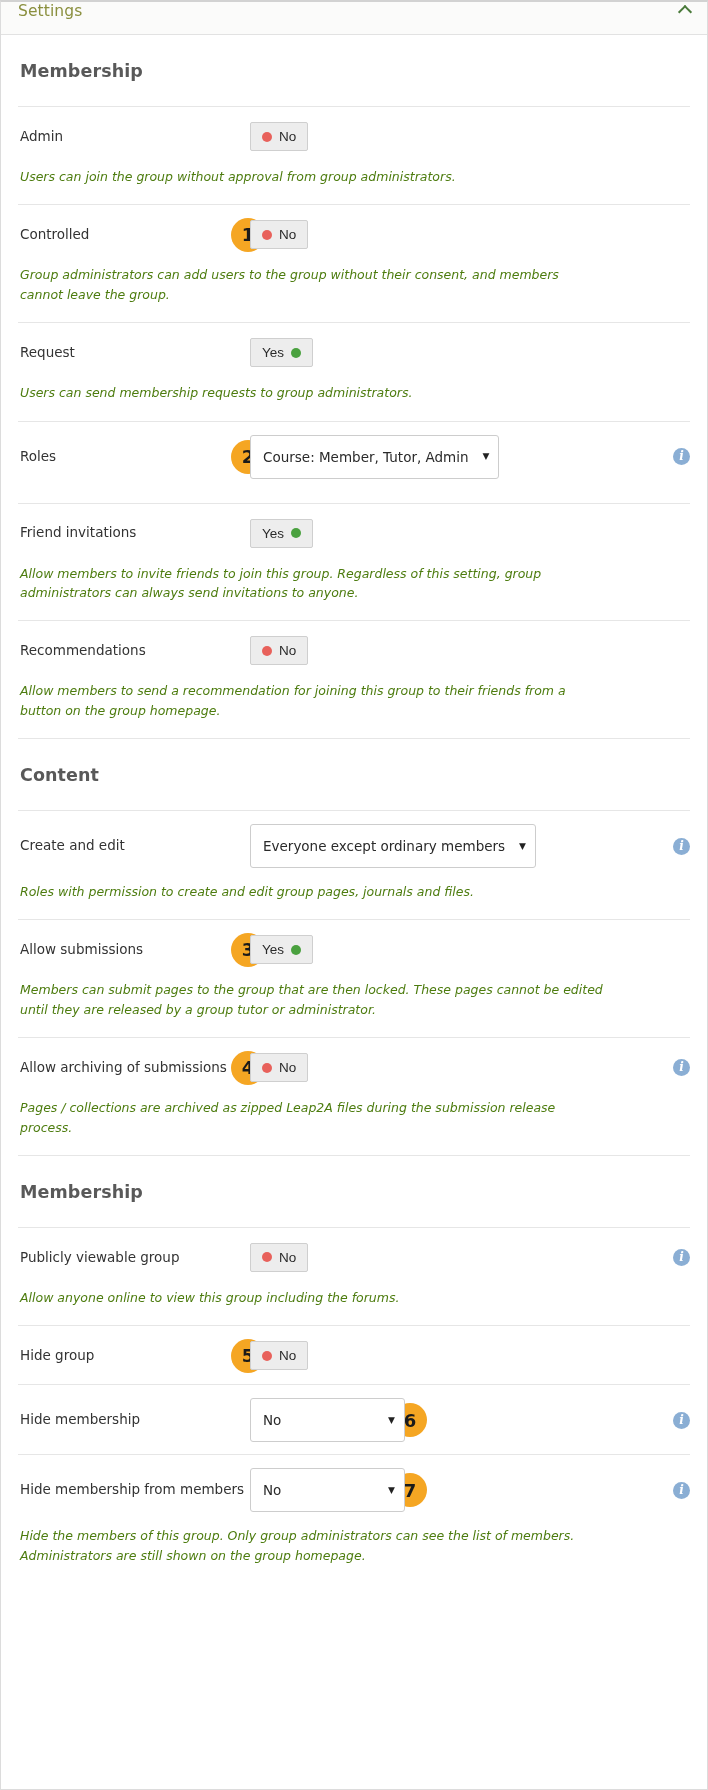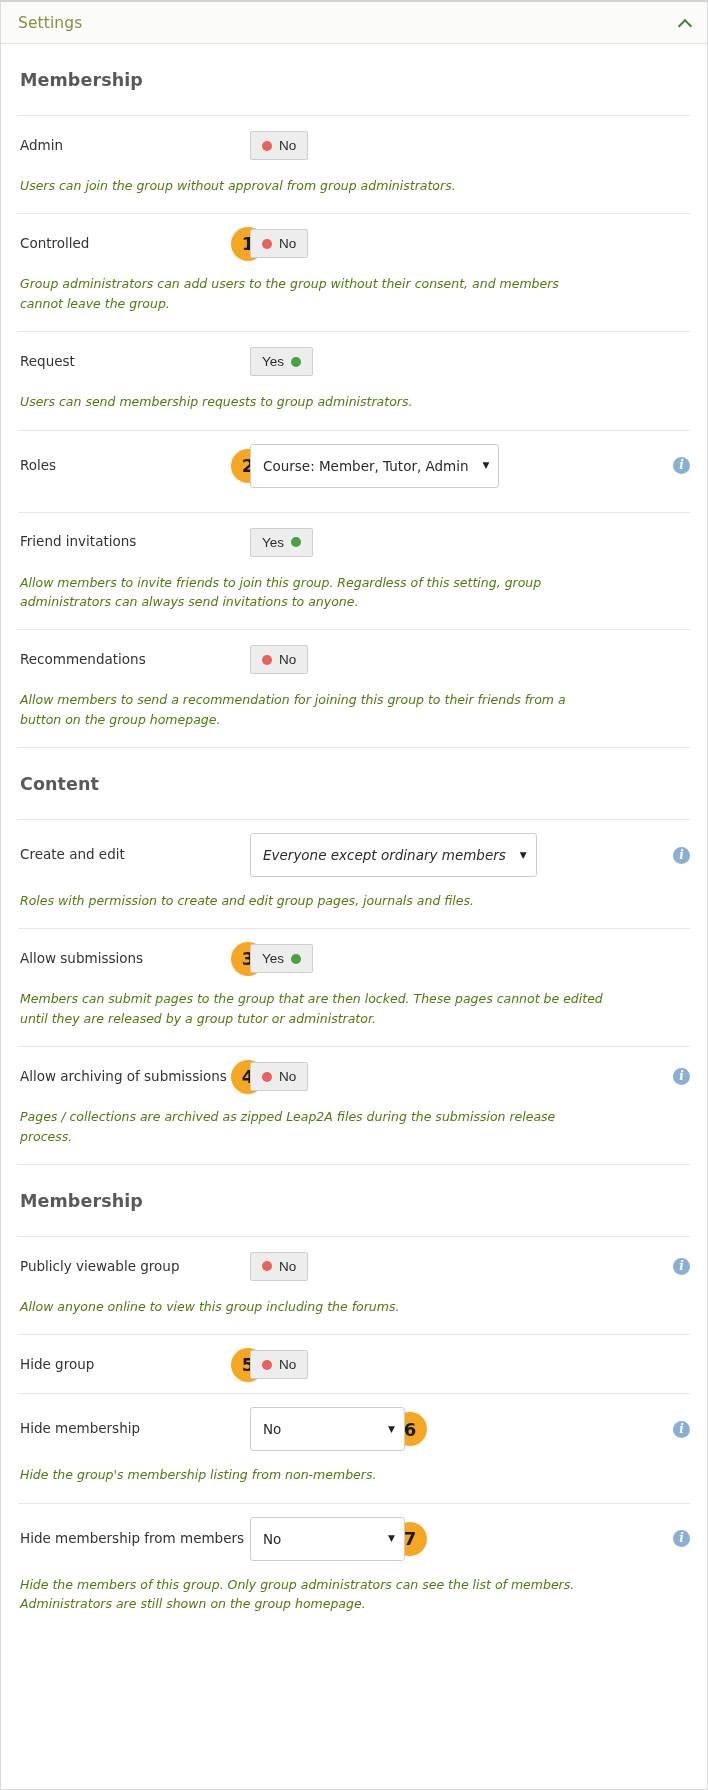--- a/index.html
+++ b/index.html
@@ -18,25 +18,24 @@
     width: 708px;
     min-height: 1790px;
     background: #ffffff;
     border: 1px solid #dcdcdc;
     border-top: 2px solid #d2d2d2;
     position: relative;
   }
 
   
   .panel-header {
-    height: 42px;
+    height: 33px;
     background: #fbfbfa;
     border-bottom: 1px solid #e2e2e2;
     display: flex;
-    align-items: center;
     padding: 0 14px 0 17px;
   }
   .panel-header-title {
     font-size: 15.5px;
     color: #8a8f3e;
     letter-spacing: .1px;
     flex: 1;
   }
   .chevron-up {
     width: 14px; height: 14px;
@@ -135,21 +134,21 @@
     z-index: 2;
     white-space: nowrap;
   }
   .select .caret {
     margin-left: 14px;
     font-size: 9px;
     color: #222;
     line-height: 1;
   }
   .select-roles { min-width: 224px; }
-  .select-createedit { min-width: 250px; font-style: italic; }
+  .select-createedit { min-width: 250px; }
   .select-hide { min-width: 155px; justify-content: space-between; }
   .select-hide .caret { margin-left: 30px; }
 
   
   .info-icon {
     position: absolute;
     right: 0px;
     width: 17px; height: 17px;
     border-radius: 50%;
     background: #8aaed4;
@@ -391,21 +390,20 @@
             <span class="ctrl-anchor">
               <div class="select select-hide">
                 <span>No</span>
                 <span class="caret">▼</span>
               </div>
               <div class="badge badge-right" style="position: relative; margin-left: -12px;">6</div>
             </span>
             <span class="info-icon">i</span>
           </div>
         </div>
-        <div class="help">Hide the group's membership listing from non-members.</div>
       </div>
       <div class="divider"></div>
       <div class="row-wrap">
         <div class="row">
           <div class="row-label">Hide membership from members</div>
           <div class="row-control">
             <span class="ctrl-anchor">
               <div class="select select-hide">
                 <span>No</span>
                 <span class="caret">▼</span>

